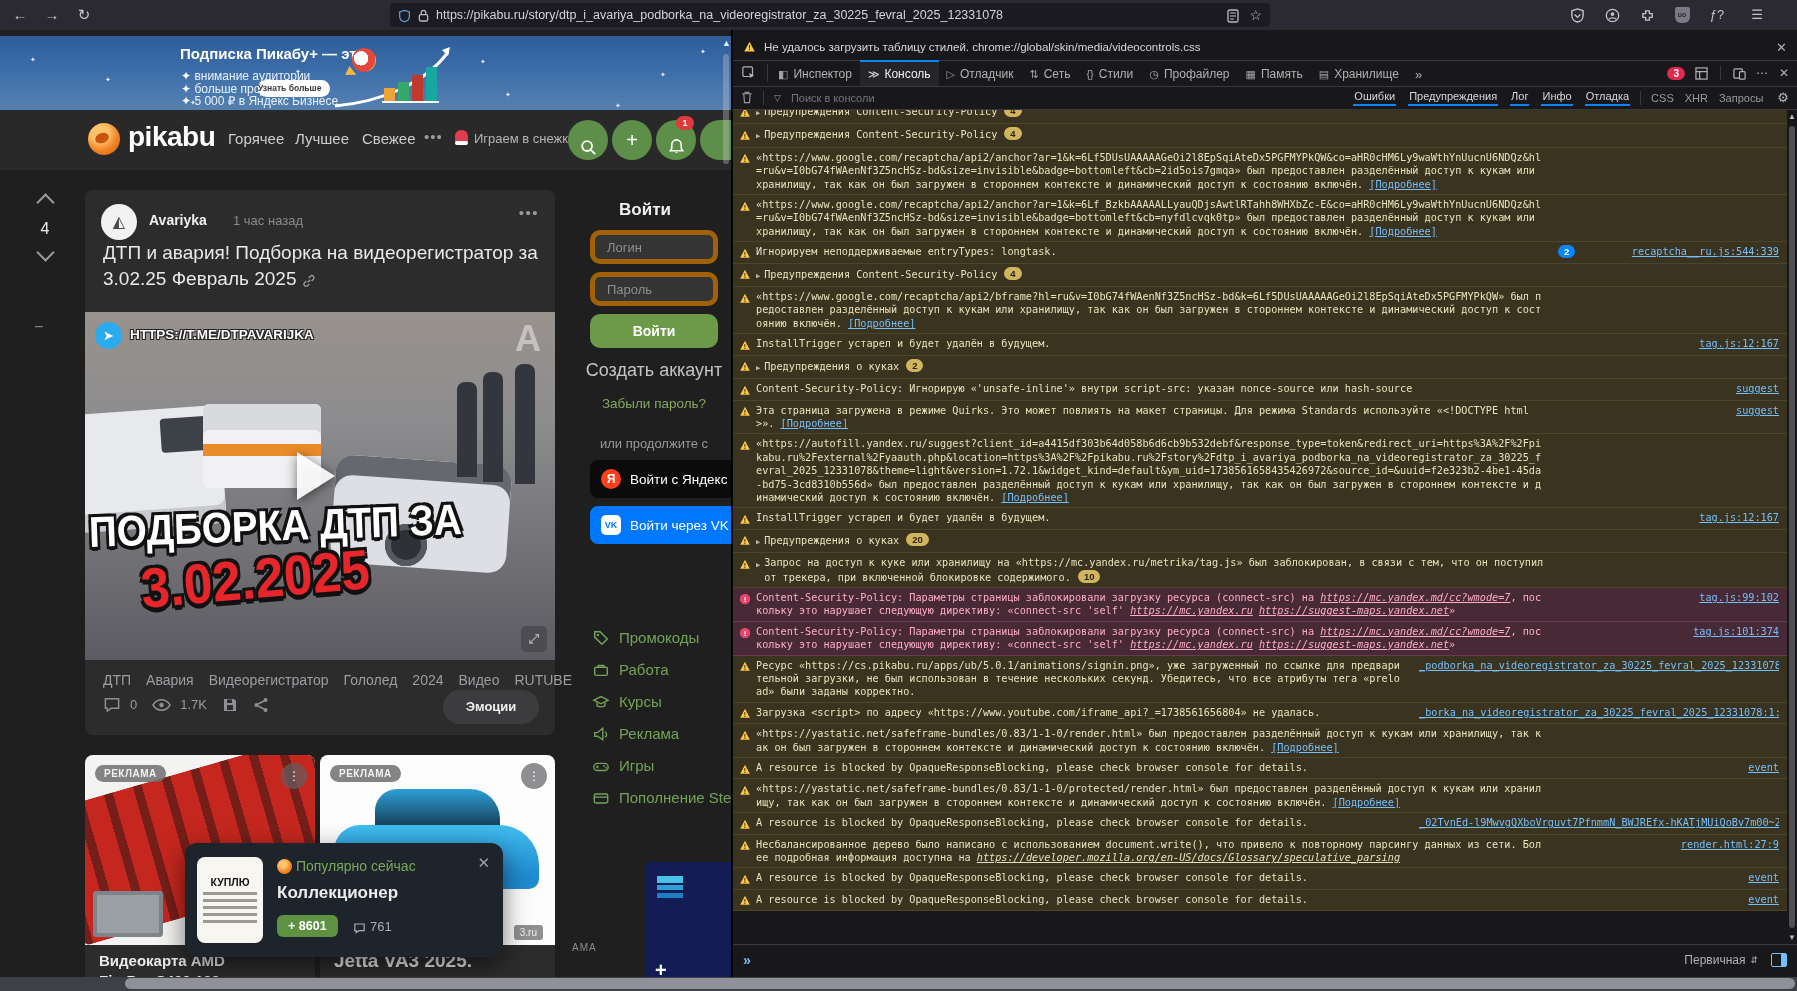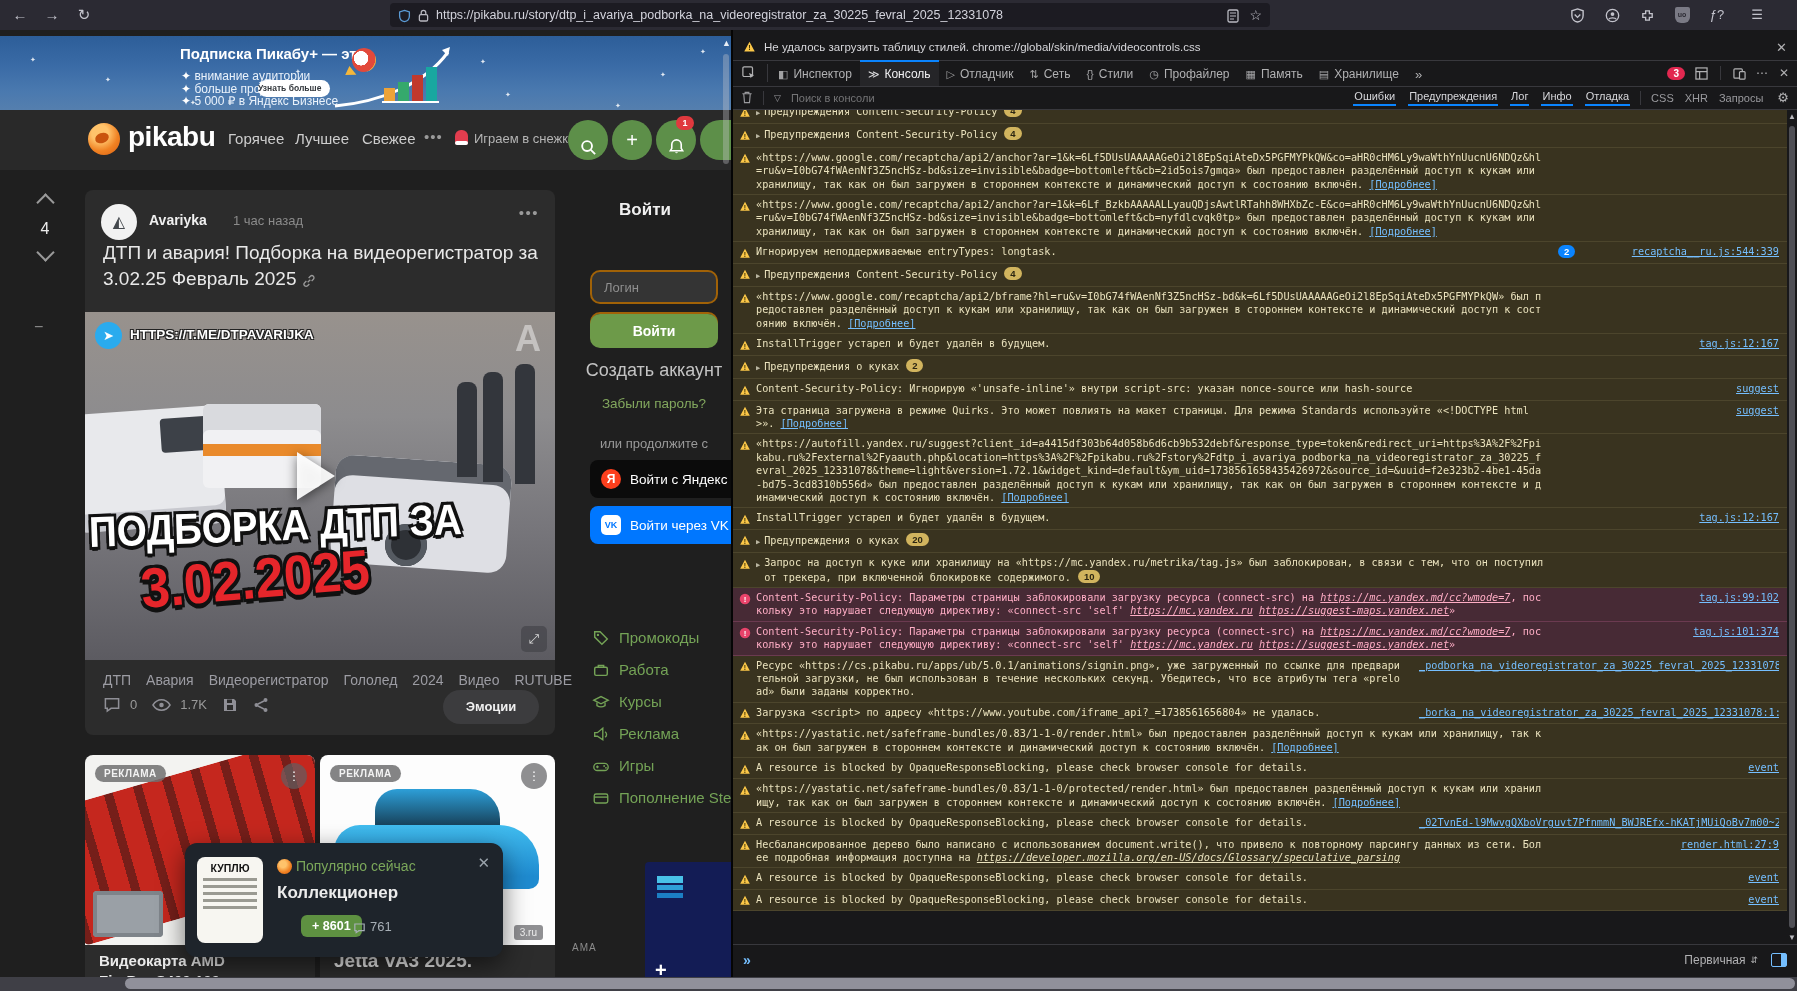--- a/index.html
+++ b/index.html
@@ -127,36 +127,36 @@
          box-shadow:inset 0 0 0 4px #7e848a;}
   .carbody{position:absolute;left:14px;top:70px;width:205px;height:64px;border-radius:26px 40px 10px 10px;
            background:linear-gradient(180deg,#41bdef 0%,#1f8bd0 80%);}
   .carcab{position:absolute;left:55px;top:34px;width:125px;height:48px;border-radius:22px 30px 0 0;
           background:linear-gradient(180deg,#2d9fd8,#15374c 85%);}
 
   
   #popup{position:absolute;left:185px;top:813px;width:318px;height:114px;background:#1e242b;border-radius:12px;
          box-shadow:0 8px 26px rgba(0,0,0,.55);z-index:6;}
   #pp-thumb{position:absolute;left:12px;top:14px;width:66px;height:86px;background:#f7f6f1;border-radius:8px;overflow:hidden;}
-  #pp-thumb .t1{color:#111;font-size:10.5px;font-weight:bold;text-align:center;margin-top:5px;}
+  #pp-thumb .t1{color:#111;font-size:10.5px;font-weight:bold;text-align:center;margin-top:19px;}
   #pp-thumb .ln{height:3px;background:#9a9a92;margin:4px 6px 0;}
   .donut{display:inline-block;width:15px;height:15px;border-radius:50%;vertical-align:-3px;
          background:radial-gradient(circle at 40% 35%,#ffc36b 0 25%,#f08223 60%,#d95f12 100%);}
   #pp-head{position:absolute;left:92px;top:15px;color:#7ba75a;font-size:14px;}
   #pp-close{position:absolute;right:13px;top:11px;color:#9aa3ab;font-size:15px;}
   #pp-title{position:absolute;left:92px;top:40px;color:#ececec;font-size:17px;font-weight:bold;}
   #pp-rating{position:absolute;left:92px;top:72px;background:#5e9141;color:#fff;font-size:12.5px;font-weight:bold;
-             border-radius:6px;padding:4px 11px;margin-left:24px;}
+             border-radius:6px;padding:4px 11px;}
   #pp-comms{position:absolute;left:168px;top:76px;color:#a7afb6;font-size:13px;}
 
   
   #rail{position:absolute;left:570px;top:160px;width:176px;height:820px;}
   #r-title{position:absolute;left:0;top:10px;width:150px;text-align:center;color:#f0f0f0;font-size:17px;font-weight:bold;}
-  .r-input{position:absolute;left:20px;width:128px;height:34px;background:#343434;border:2px solid #a16207;
-           border-radius:10px;color:#ddd;font-size:13px;padding:0 12px;box-sizing:border-box;outline:none;margin-top:40px;}
+  .r-input{position:absolute;left:20px;width:128px;height:34px;background:#343434;border:5px solid #a16207;
+           border-radius:10px;color:#ddd;font-size:13px;padding:0 12px;box-sizing:border-box;outline:none;}
   .r-input::placeholder{color:#8f8f8f;}
   #r-submit{position:absolute;left:20px;top:124px;width:128px;height:34px;background:#6d9a49;border:none;border-radius:10px;
             color:#fff;font-size:14px;font-weight:bold;}
   #r-create{position:absolute;left:0;top:170px;width:168px;text-align:center;color:#c3c3c3;font-size:18px;}
   #r-forgot{position:absolute;left:0;top:206px;width:168px;text-align:center;color:#83a85e;font-size:13.5px;}
   #r-contw{position:absolute;left:0;top:246px;width:168px;text-align:center;color:#9a9a9a;font-size:13px;}
   .r-oauth{position:absolute;left:20px;width:150px;height:38px;border-radius:8px;display:flex;align-items:center;
            gap:9px;padding:0 11px;box-sizing:border-box;color:#fff;font-size:13.5px;white-space:nowrap;}
   #r-ya{top:270px;background:#0b0b0b;}
   #r-vk{top:316px;background:#0077ff;}

